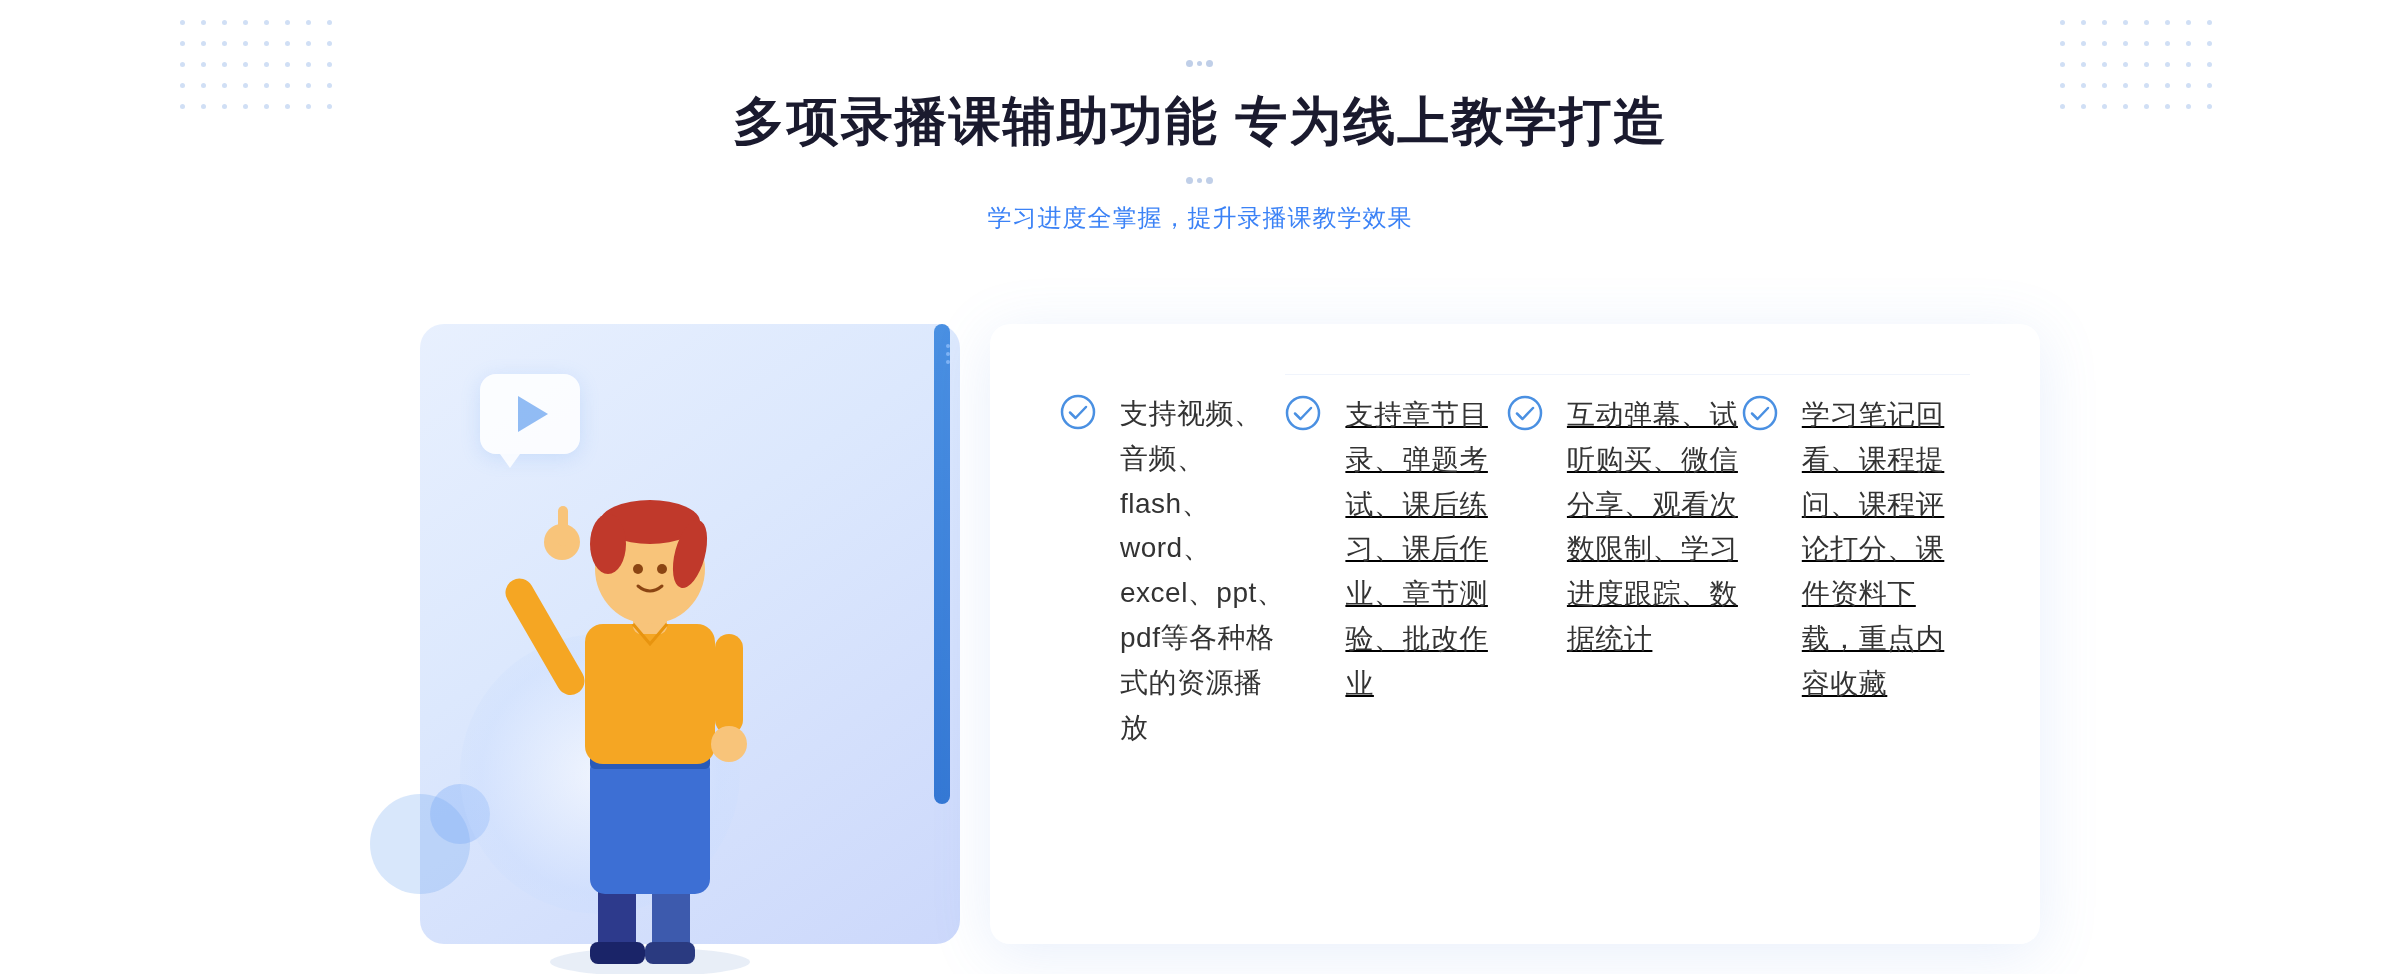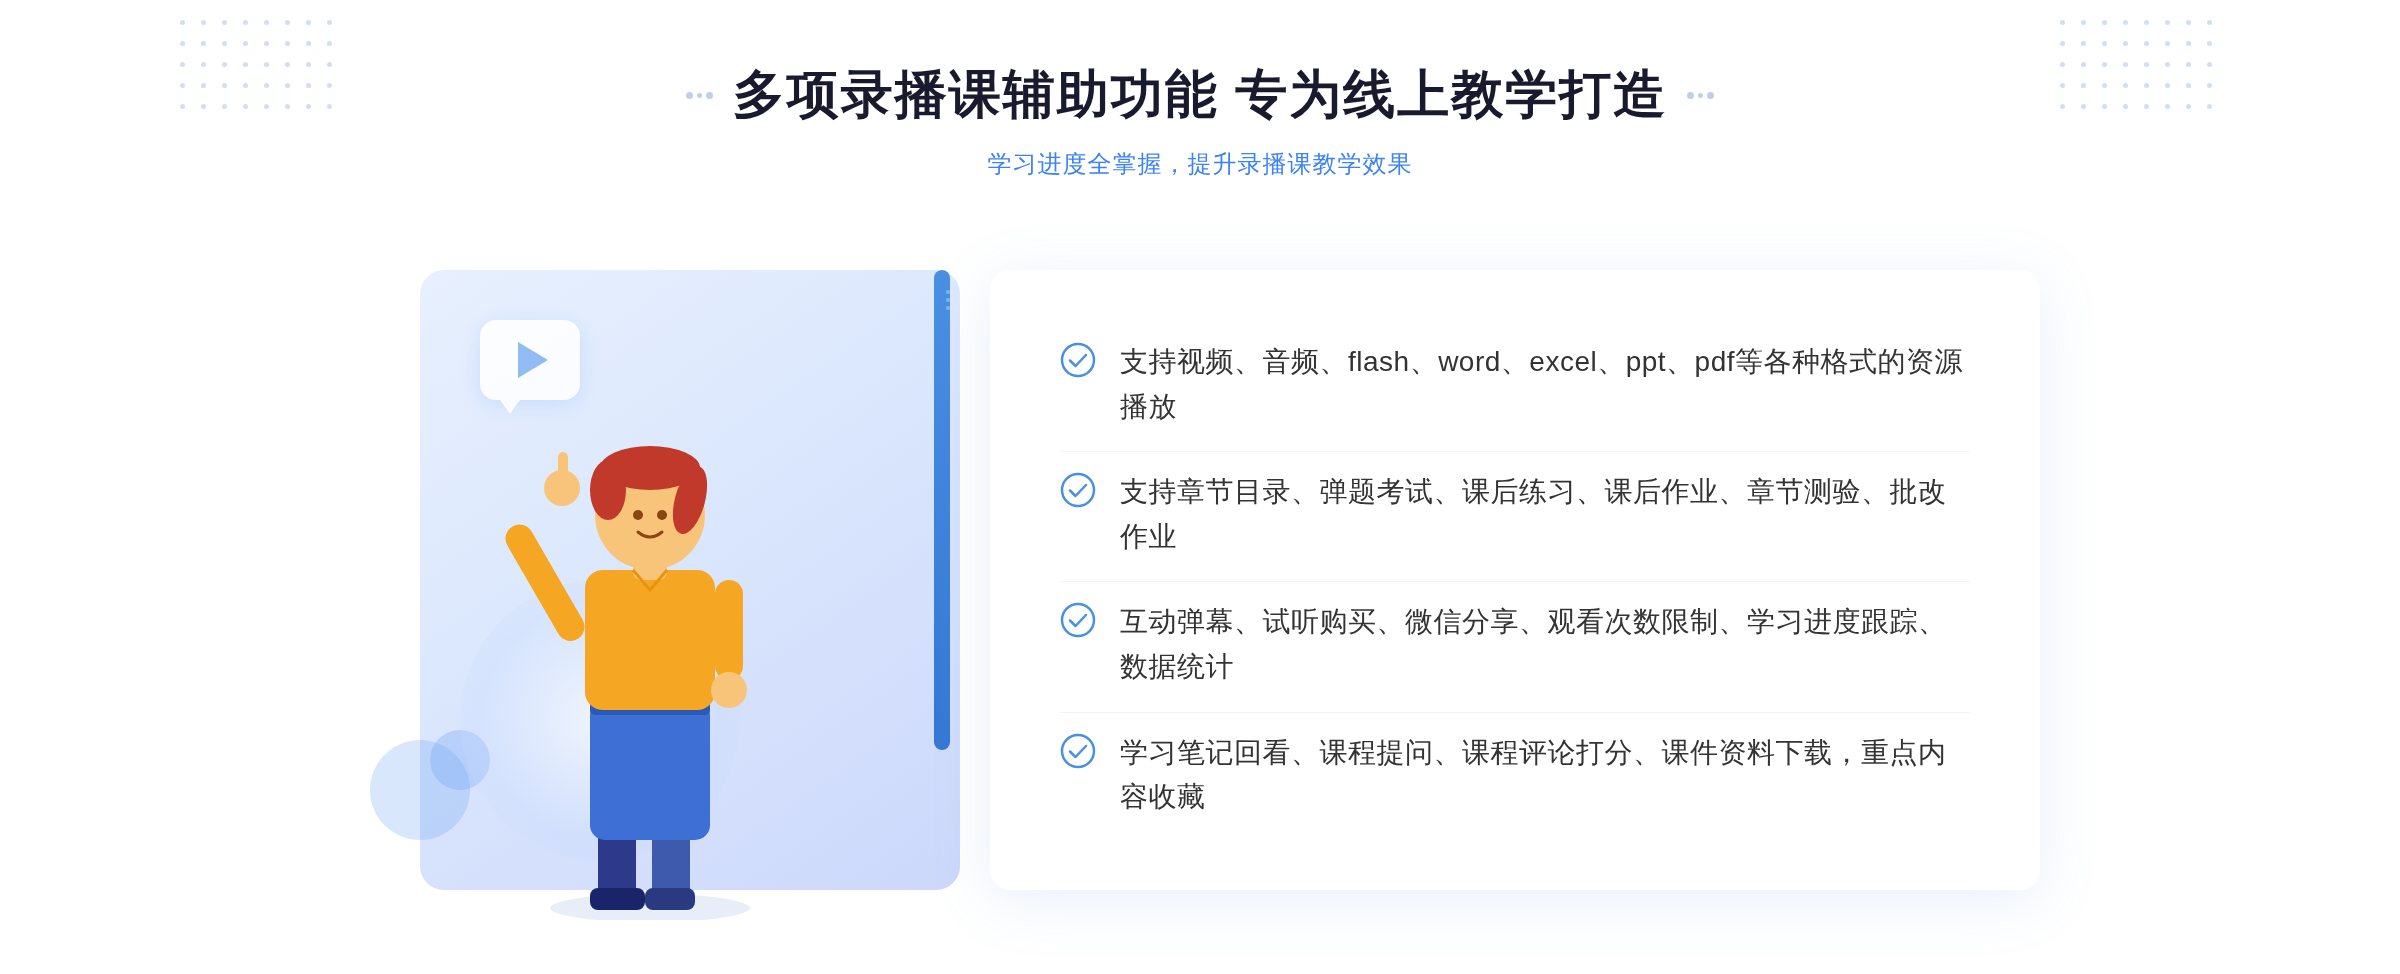--- a/index.html
+++ b/index.html
@@ -63,20 +63,21 @@
       position: relative;
       z-index: 2;
     }
 
     .title-row {
       display: flex;
       align-items: center;
       justify-content: center;
       gap: 20px;
       margin-bottom: 18px;
+      flex-direction: column;
     }
 
     .title-decorator {
       display: flex;
       gap: 4px;
       align-items: center;
     }
 
     .title-decorator span {
       width: 5px;
@@ -265,36 +266,36 @@
 
     
     .features-card {
       background: #ffffff;
       border-radius: 20px;
       box-shadow: 0 10px 60px rgba(100, 150, 230, 0.15);
       padding: 50px 70px;
       width: 1060px;
       min-height: 620px;
       display: flex;
-      flex-direction: column;
       justify-content: space-around;
       position: relative;
       z-index: 2;
       margin-left: -20px;
     }
 
     .feature-item {
       display: flex;
       align-items: flex-start;
       gap: 24px;
       padding: 18px 0;
     }
 
     .feature-item + .feature-item {
       border-top: 1px solid #f0f4fc;
+      text-decoration: underline;
     }
 
     .check-icon {
       width: 36px;
       height: 36px;
       flex-shrink: 0;
       margin-top: 2px;
     }
 
     .check-icon svg {

